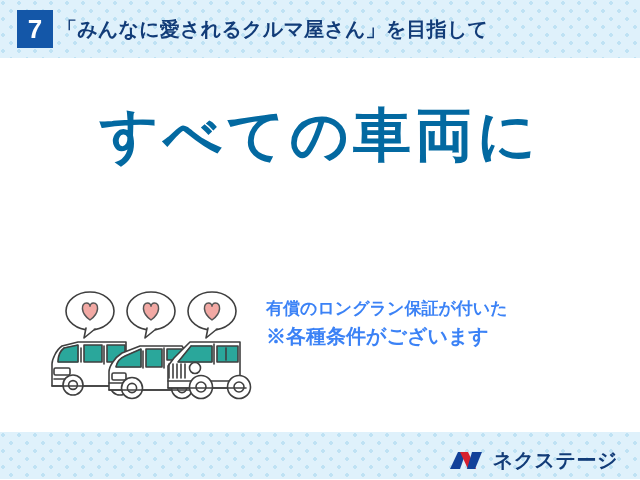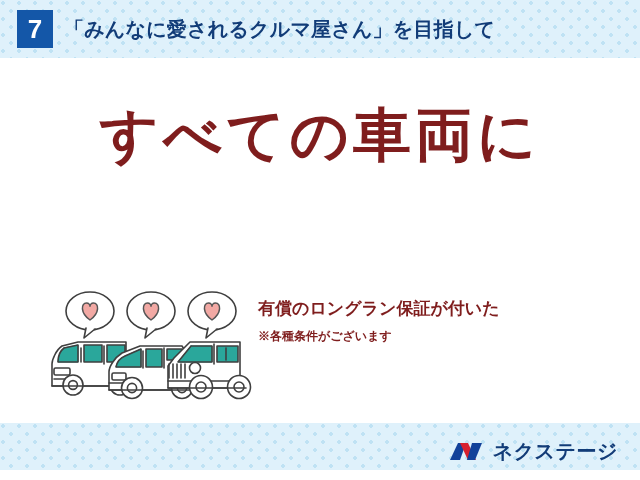--- a/index.html
+++ b/index.html
@@ -58,21 +58,21 @@
     color: #ffffff;
     font-size: 26px;
     font-weight: bold;
     line-height: 38px;
     text-align: center;
     letter-spacing: 0;
     flex: 0 0 auto;
     font-family: "Liberation Sans", sans-serif;
   }
   #header-title {
-    margin-left: 11px;
+    margin-left: 4px;
     font-size: 20px;
     font-weight: bold;
     color: #123c78;
     letter-spacing: 0.2px;
     white-space: nowrap;
     font-family: "Liberation Sans", sans-serif;
   }
 
   
   #body {
@@ -87,21 +87,21 @@
   
   #headline {
     position: absolute;
     left: 0;
     top: 40px;
     width: 640px;
     text-align: center;
   }
   .headline-line {
     display: block;
-    color: #7f1d1d;
+    color: #0369a1;
     font-weight: bold;
     font-size: 58px;
     line-height: 74px;
     letter-spacing: 4px;
     font-family: "Liberation Sans", sans-serif;
     white-space: nowrap;
   }
 
   
   #lower {
@@ -121,38 +121,39 @@
   }
 
   #copy {
     position: absolute;
     left: 258px;
     top: 8px;
     width: 370px;
   }
   .copy-line {
     display: block;
-    color: #7f1d1d;
+    color: #3b82f6;
     font-size: 17px;
     line-height: 26.5px;
     font-weight: bold;
     letter-spacing: 0px;
     white-space: nowrap;
     font-family: "Liberation Sans", sans-serif;
+    margin-left: 8px;
   }
   .copy-line.note {
-    font-size: 12px;
+    font-size: 20px;
     line-height: 26px;
   }
 
   
   #footer {
     position: absolute;
     left: 0;
-    top: 423px;
+    top: 432px;
     width: 640px;
     height: 47px;
     overflow: hidden;
   }
   #footer-brand {
     position: absolute;
     right: 22px;
     top: 0;
     height: 57px;
     display: flex;

